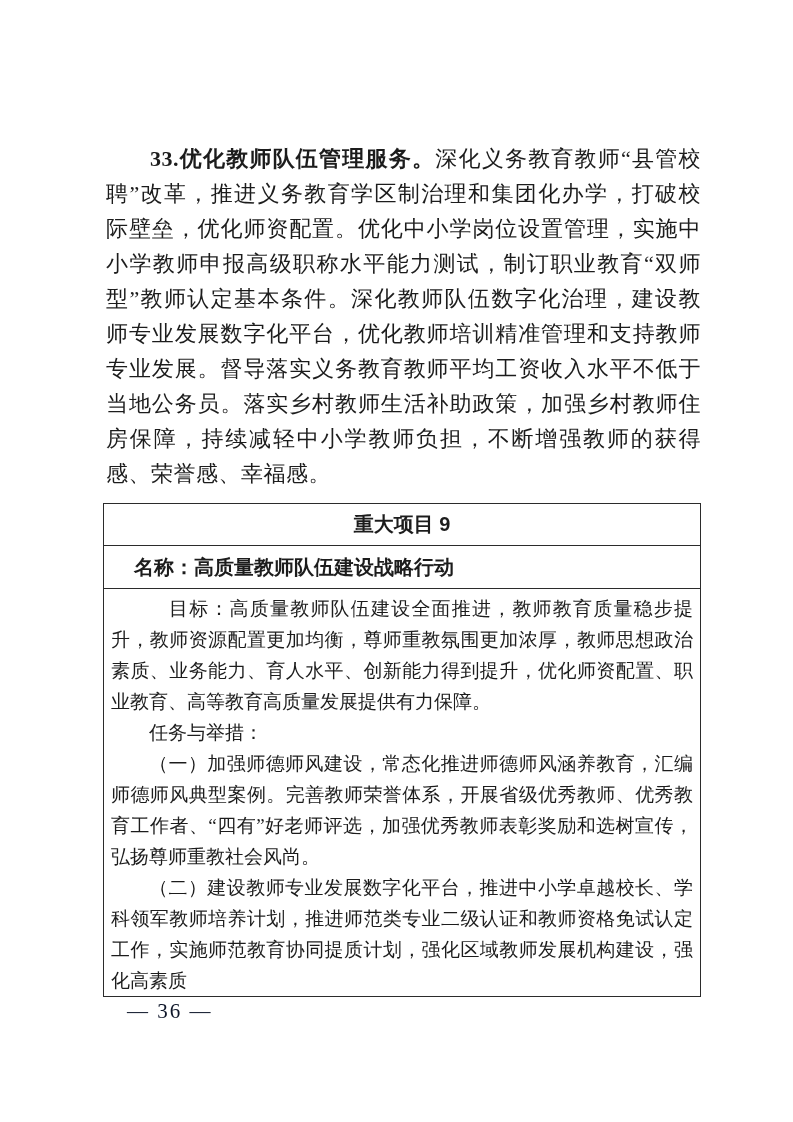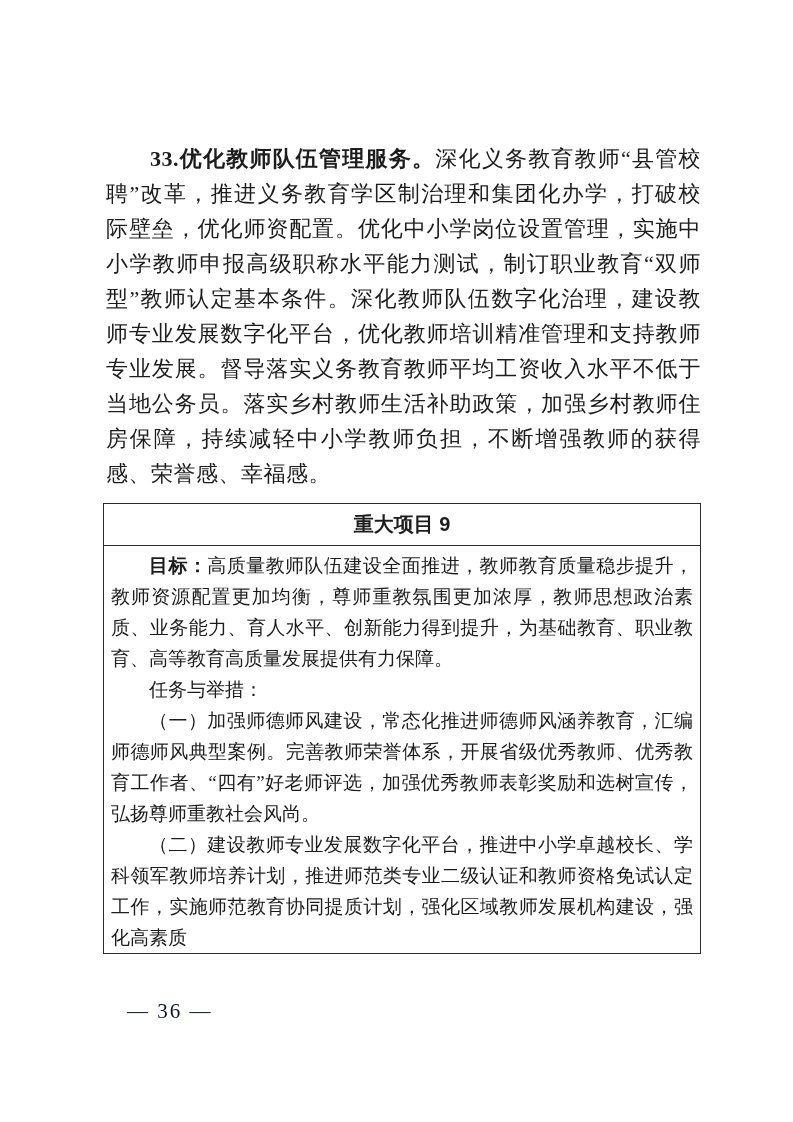--- a/index.html
+++ b/index.html
@@ -68,21 +68,22 @@
     font-size: 19px;
     line-height: 31px;
     text-align: justify;
   }
   .row-body p {
     margin: 0;
     text-indent: 38px;
   }
   .bold-label {
     font-family: "Liberation Sans", sans-serif;
-    font-weight: bold;
+    font-weight: normal;
+    margin-left: 20px;
   }
   .tasks-heading {
     font-family: "Liberation Sans", sans-serif;
     font-weight: normal;
   }
   
   .page-footer {
     position: absolute;
     left: 127px;
     top: 999px;
@@ -98,23 +99,26 @@
 
   <div class="main-paragraph">
     <span class="lead">33.优化教师队伍管理服务。</span><span>深化义务教育教师“县管校聘”改革，推进义务教育学区制治理和集团化办学，打破校际壁垒，优化师资配置。优化中小学岗位设置管理，实施中小学教师申报高级职称水平能力测试，制订职业教育“双师型”教师认定基本条件。深化教师队伍数字化治理，建设教师专业发展数字化平台，优化教师培训精准管理和支持教师专业发展。督导落实义务教育教师平均工资收入水平不低于当地公务员。落实乡村教师生活补助政策，加强乡村教师住房保障，持续减轻中小学教师负担，不断增强教师的获得感、荣誉感、幸福感。</span>
   </div>
 
   <table class="project-table">
     <tbody>
       <tr class="row-title">
         <td>重大项目 9</td>
       </tr>
+      <tr class="row-name">
+        <td><span>名称：</span><span>高质量教师队伍建设战略行动</span></td>
+      </tr>
       <tr class="row-body">
         <td>
-          <p><span class="bold-label">目标：</span><span>高质量教师队伍建设全面推进，教师教育质量稳步提升，教师资源配置更加均衡，尊师重教氛围更加浓厚，教师思想政治素质、业务能力、育人水平、创新能力得到提升，为基础教育、职业教育、高等教育高质量发展提供有力保障。</span></p>
+          <p><span class="bold-label">目标：</span><span>高质量教师队伍建设全面推进，教师教育质量稳步提升，教师资源配置更加均衡，尊师重教氛围更加浓厚，教师思想政治素质、业务能力、育人水平、创新能力得到提升，优化师资配置、职业教育、高等教育高质量发展提供有力保障。</span></p>
           <p class="tasks-heading">任务与举措：</p>
           <p>（一）加强师德师风建设，常态化推进师德师风涵养教育，汇编师德师风典型案例。完善教师荣誉体系，开展省级优秀教师、优秀教育工作者、“四有”好老师评选，加强优秀教师表彰奖励和选树宣传，弘扬尊师重教社会风尚。</p>
           <p>（二）建设教师专业发展数字化平台，推进中小学卓越校长、学科领军教师培养计划，推进师范类专业二级认证和教师资格免试认定工作，实施师范教育协同提质计划，强化区域教师发展机构建设，强化高素质</p>
         </td>
       </tr>
     </tbody>
   </table>
 
   <div class="page-footer">— 36 —</div>
 

